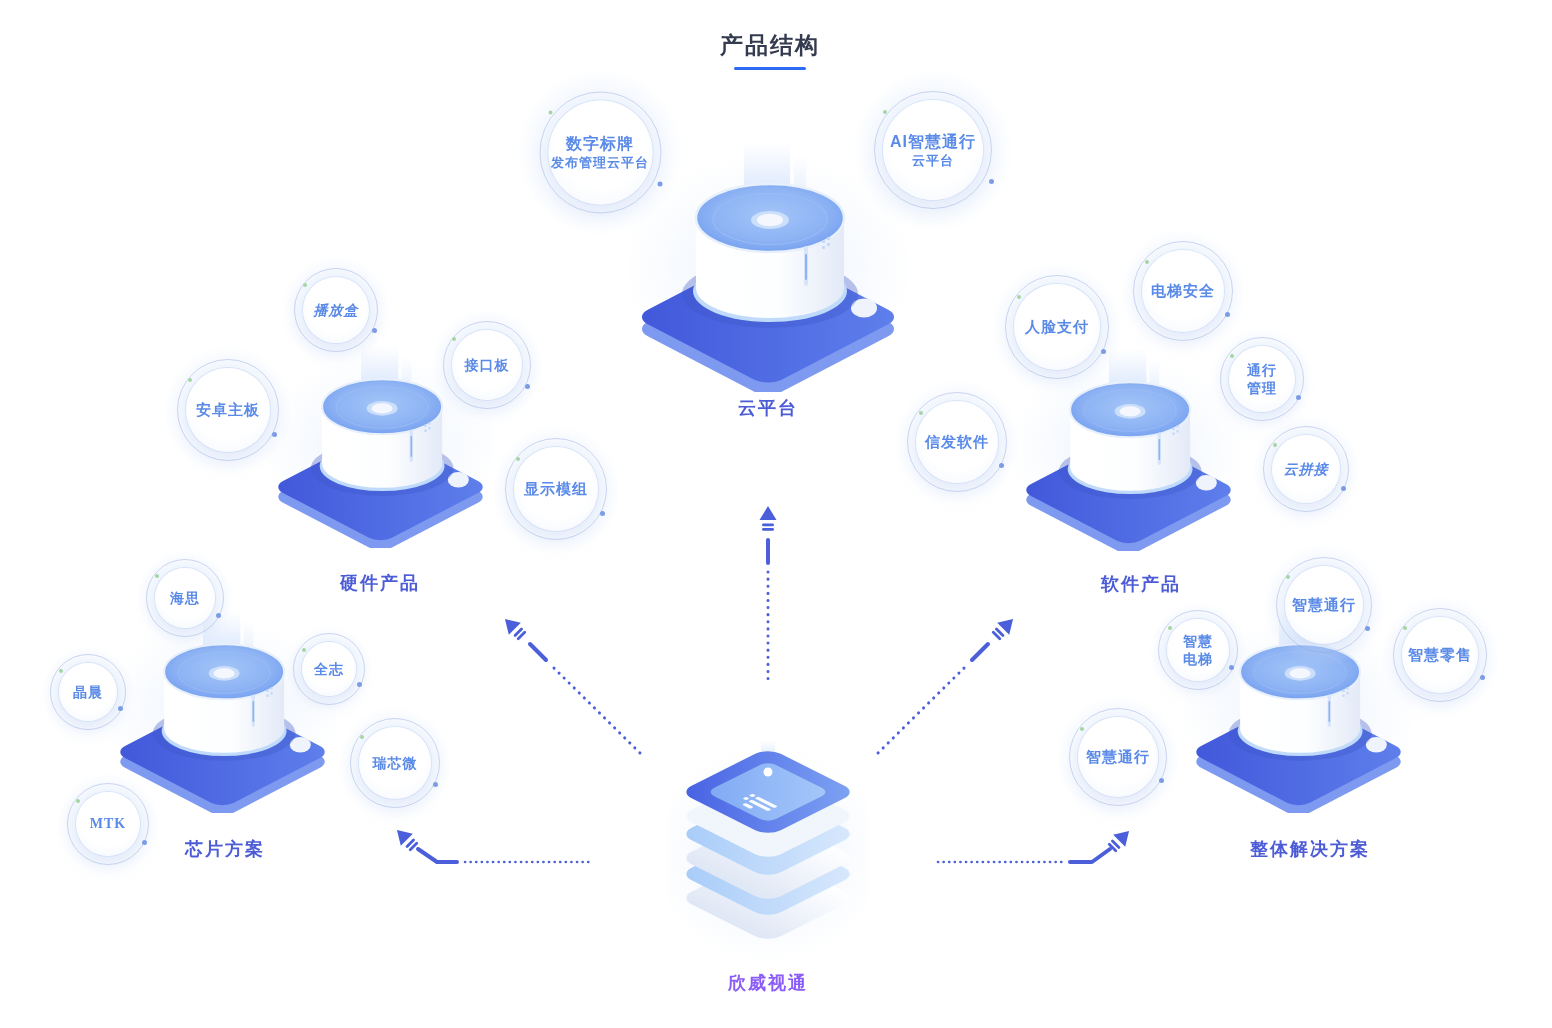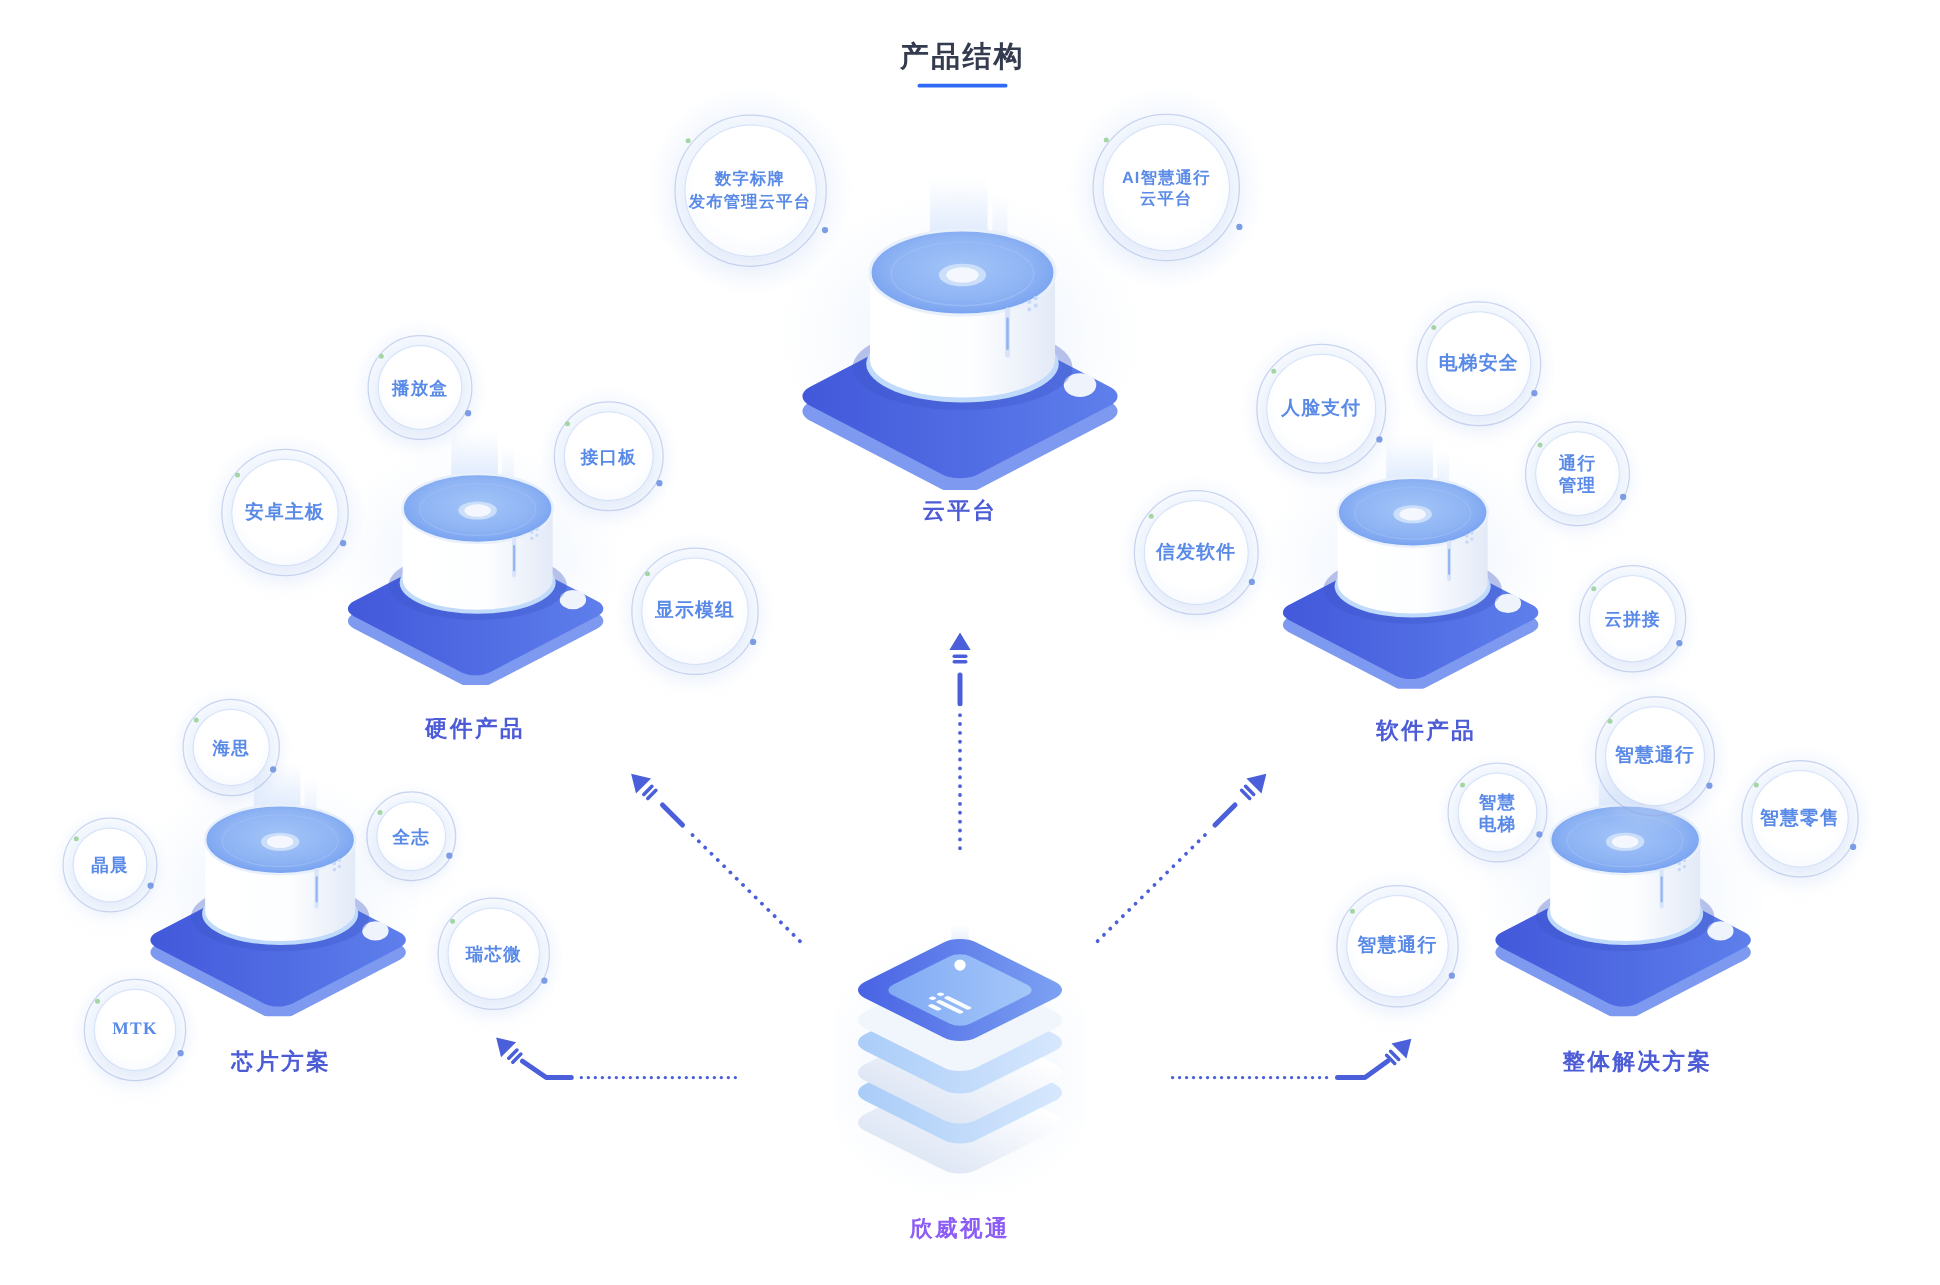--- a/index.html
+++ b/index.html
@@ -42,21 +42,21 @@
   .bubble .dot{position:absolute;border-radius:50%;z-index:3;}
   .bubble .dot-green{width:4px;height:4px;background:#A4D6A4;left:19%;top:25%;}
   .bubble .dot-blue{width:5px;height:5px;background:#7C9CE6;right:12%;bottom:29%;}
   .bubble .bubble-text{
     position:relative;z-index:2;display:flex;flex-direction:column;align-items:center;
     color:#5A8AE8;font-weight:700;font-size:15px;letter-spacing:1px;line-height:1.32;
     text-align:center;white-space:nowrap;
   }
   .bubble.sm .bubble-text{font-size:14px;}
   .bubble.stacked .bubble-text{font-size:14px;}
-  .bubble.tiered .line:nth-child(1){font-size:13px;}
+  .bubble.tiered .line:nth-child(1){font-size:16px;}
   .bubble.tiered .line:nth-child(2){font-size:13px;}
   
   .art{position:absolute;pointer-events:none;}
   .arrow-layer{position:absolute;left:0;top:0;pointer-events:none;}
 </style>
 </head>
 <body>
 
 <div class="canvas">
 
@@ -270,21 +270,21 @@
       <span class="ring"></span>
       <span class="disc"></span>
     <span class="dot dot-green"></span>
       <span class="dot dot-blue"></span>
     <span class="bubble-text">
         <span class="line">AI智慧通行</span>
         <span class="line">云平台</span>
       </span>
   </div>
 
-  <div class="bubble sm" style="left:336px;top:310px;width:108px;height:108px;--d:66px;">
+  <div class="bubble sm" style="left:336px;top:310px;width:108px;height:108px;font-style:italic;--d:66px;">
     <span class="halo"></span>
       <span class="ring"></span>
       <span class="disc"></span>
     <span class="dot dot-green"></span>
       <span class="dot dot-blue"></span>
     <span class="bubble-text">
         <span class="line">播放盒</span>
       </span>
   </div>
   <div class="bubble sm" style="left:487px;top:365px;width:112px;height:112px;--d:70px;">
@@ -352,21 +352,21 @@
   <div class="bubble" style="left:957px;top:442px;width:124px;height:124px;--d:82px;">
     <span class="halo"></span>
       <span class="ring"></span>
       <span class="disc"></span>
     <span class="dot dot-green"></span>
       <span class="dot dot-blue"></span>
     <span class="bubble-text">
         <span class="line">信发软件</span>
       </span>
   </div>
-  <div class="bubble sm" style="left:1306px;top:495px;width:106px;height:106px;--d:68px;">
+  <div class="bubble sm" style="left:1306px;top:469px;width:106px;height:106px;font-style:italic;--d:68px;">
     <span class="halo"></span>
       <span class="ring"></span>
       <span class="disc"></span>
     <span class="dot dot-green"></span>
       <span class="dot dot-blue"></span>
     <span class="bubble-text">
         <span class="line">云拼接</span>
       </span>
   </div>
 

